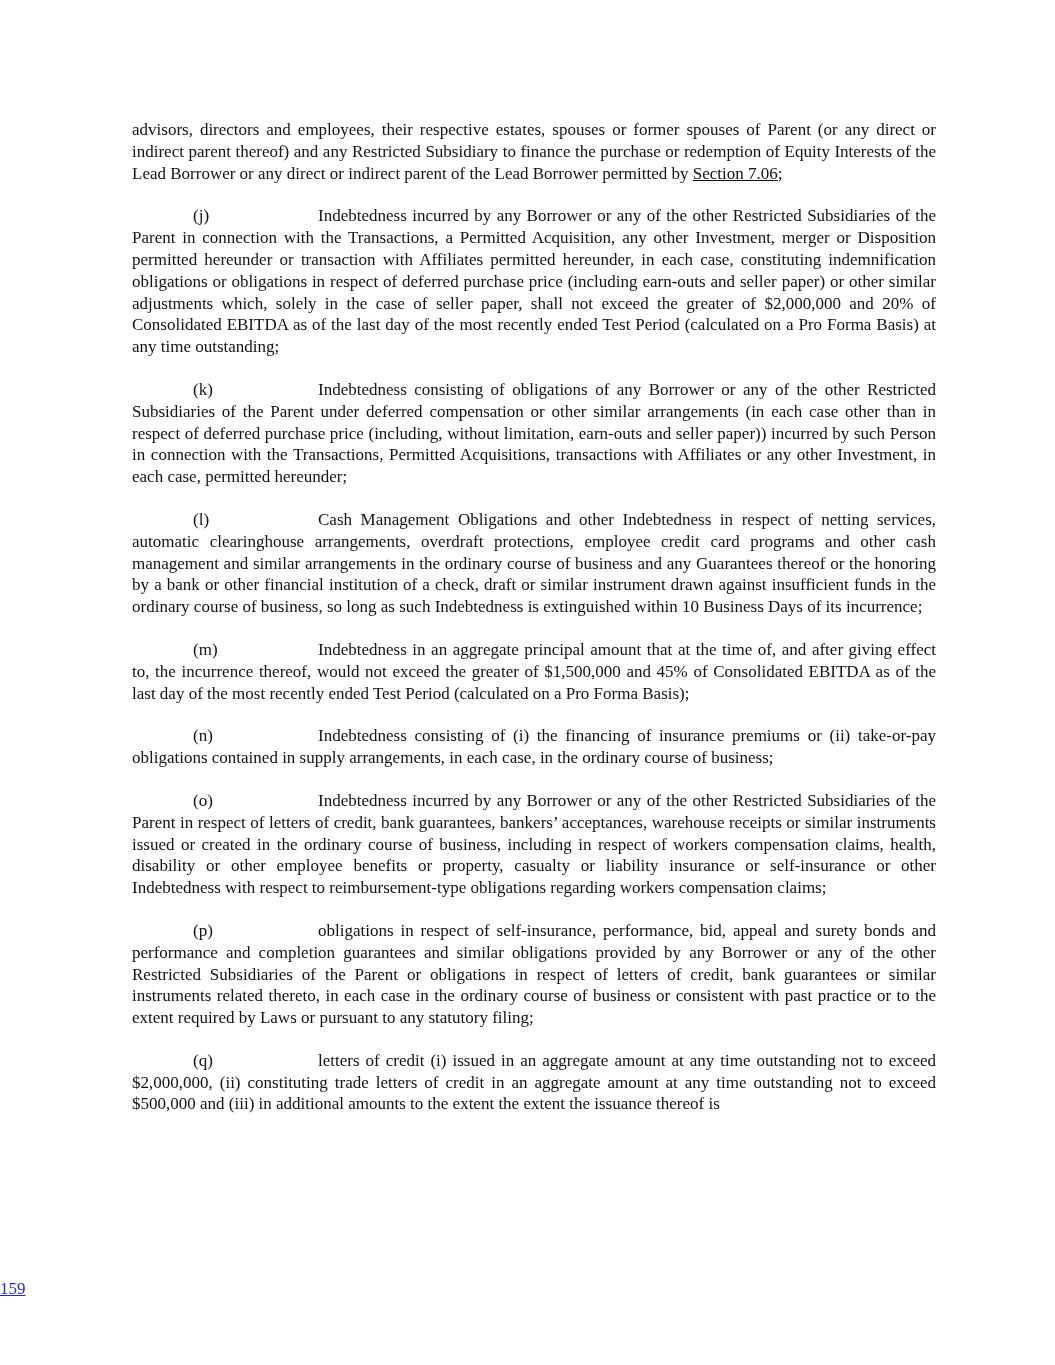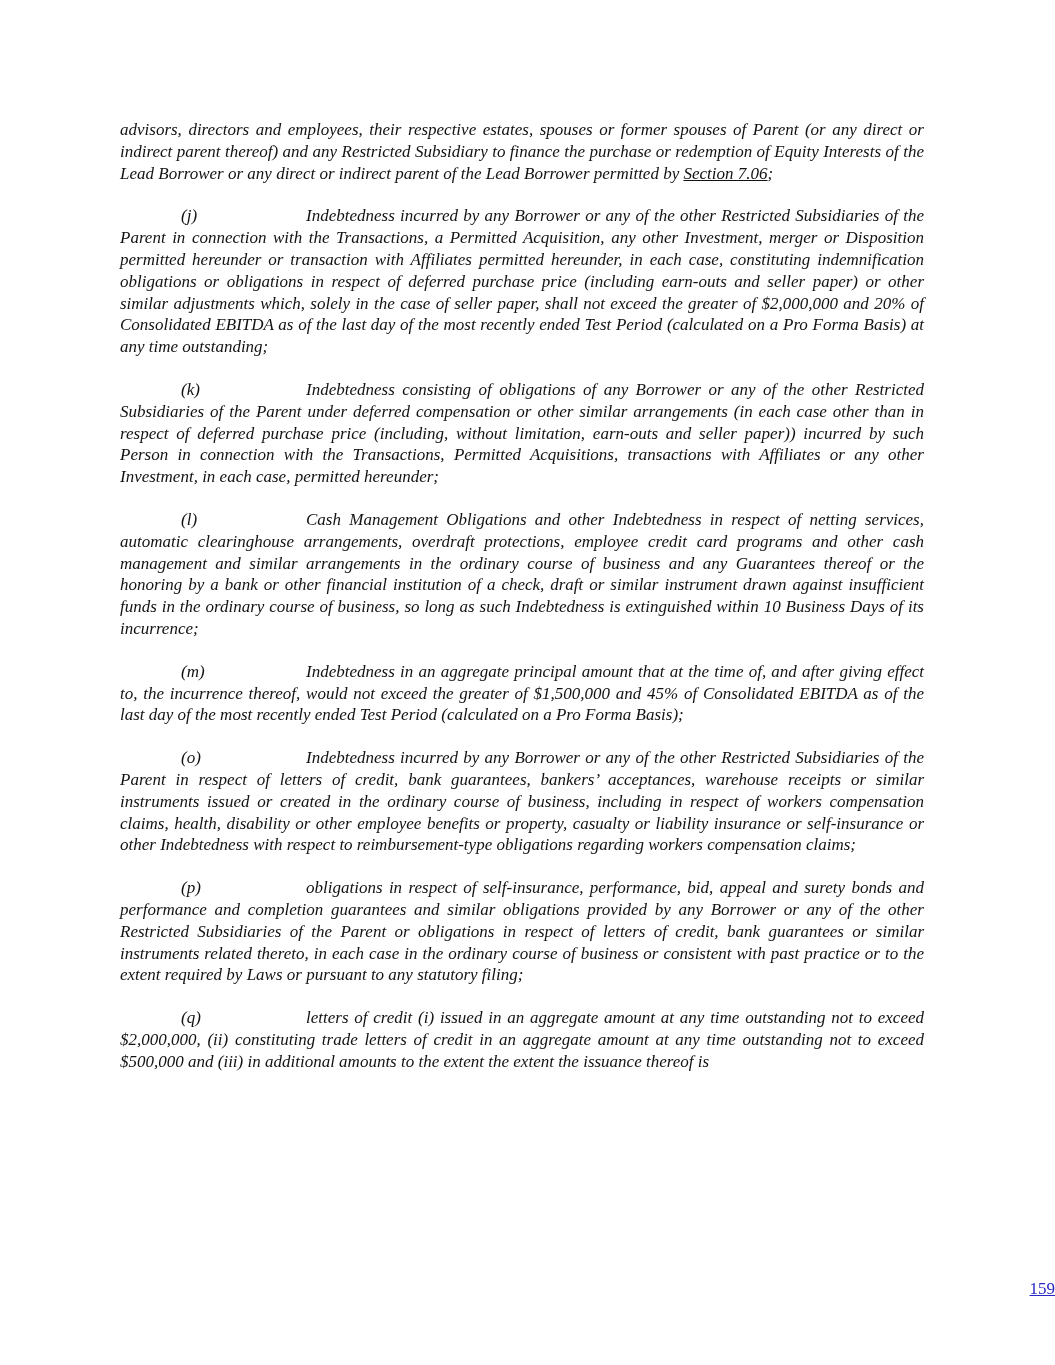--- a/index.html
+++ b/index.html
@@ -8,62 +8,62 @@
     position: relative;
     width: 1055px;
     height: 1365px;
     background: #ffffff;
     font-family: "Liberation Serif", serif;
     color: #121212;
     overflow: hidden;
   }
   .content {
     position: absolute;
-    left: 120px;
+    left: 132px;
     top: 119px;
     width: 804px;
-    font-style: italic;
   }
   .para {
     font-size: 17px;
     line-height: 21.8px;
     text-align: justify;
     margin-bottom: 21px;
   }
   .clause-label {
     display: inline-block;
     margin-left: 61px;
     width: 125px;
   }
   .underline { text-decoration: underline; }
   .footer {
     position: absolute;
     left: 0;
     top: 1278px;
     width: 100%;
-    text-align: right;
+    text-align: left;
   }
   .page-number {
     font-size: 17px;
     line-height: 21.8px;
     text-decoration: underline;
     cursor: pointer;
   }
 </style>
 </head>
 <body>
 
 <div class="page" style="color: rgb(18, 18, 18);">
   <div class="content">
     <p class="para"><span>advisors, directors and employees, their respective estates, spouses or former spouses of Parent (or any direct or indirect parent thereof) and any Restricted Subsidiary to finance the purchase or redemption of Equity Interests of the Lead Borrower or any direct or indirect parent of the Lead Borrower permitted by </span><span class="underline">Section 7.06</span><span>;</span></p>
     <div>
         <p class="para"><span class="clause-label">(j)</span><span>Indebtedness incurred by any Borrower or any of the other Restricted Subsidiaries of the Parent in connection with the Transactions, a Permitted Acquisition, any other Investment, merger or Disposition permitted hereunder or transaction with Affiliates permitted hereunder, in each case, constituting indemnification obligations or obligations in respect of deferred purchase price (including earn-outs and seller paper) or other similar adjustments which, solely in the case of seller paper, shall not exceed the greater of $2,000,000 and 20% of Consolidated EBITDA as of the last day of the most recently ended Test Period (calculated on a Pro Forma Basis) at any time outstanding;</span></p>
         <p class="para"><span class="clause-label">(k)</span><span>Indebtedness consisting of obligations of any Borrower or any of the other Restricted Subsidiaries of the Parent under deferred compensation or other similar arrangements (in each case other than in respect of deferred purchase price (including, without limitation, earn-outs and seller paper)) incurred by such Person in connection with the Transactions, Permitted Acquisitions, transactions with Affiliates or any other Investment, in each case, permitted hereunder;</span></p>
         <p class="para"><span class="clause-label">(l)</span><span>Cash Management Obligations and other Indebtedness in respect of netting services, automatic clearinghouse arrangements, overdraft protections, employee credit card programs and other cash management and similar arrangements in the ordinary course of business and any Guarantees thereof or the honoring by a bank or other financial institution of a check, draft or similar instrument drawn against insufficient funds in the ordinary course of business, so long as such Indebtedness is extinguished within 10 Business Days of its incurrence;</span></p>
         <p class="para"><span class="clause-label">(m)</span><span>Indebtedness in an aggregate principal amount that at the time of, and after giving effect to, the incurrence thereof, would not exceed the greater of $1,500,000 and 45% of Consolidated EBITDA as of the last day of the most recently ended Test Period (calculated on a Pro Forma Basis);</span></p>
+        <p class="para"><span class="clause-label">(n)</span><span>Indebtedness consisting of (i) the financing of insurance premiums or (ii) take-or-pay obligations contained in supply arrangements, in each case, in the ordinary course of business;</span></p>
         <p class="para"><span class="clause-label">(o)</span><span>Indebtedness incurred by any Borrower or any of the other Restricted Subsidiaries of the Parent in respect of letters of credit, bank guarantees, bankers’ acceptances, warehouse receipts or similar instruments issued or created in the ordinary course of business, including in respect of workers compensation claims, health, disability or other employee benefits or property, casualty or liability insurance or self-insurance or other Indebtedness with respect to reimbursement-type obligations regarding workers compensation claims;</span></p>
         <p class="para"><span class="clause-label">(p)</span><span>obligations in respect of self-insurance, performance, bid, appeal and surety bonds and performance and completion guarantees and similar obligations provided by any Borrower or any of the other Restricted Subsidiaries of the Parent or obligations in respect of letters of credit, bank guarantees or similar instruments related thereto, in each case in the ordinary course of business or consistent with past practice or to the extent required by Laws or pursuant to any statutory filing;</span></p>
         <p class="para"><span class="clause-label">(q)</span><span>letters of credit (i) issued in an aggregate amount at any time outstanding not to exceed $2,000,000, (ii) constituting trade letters of credit in an aggregate amount at any time outstanding not to exceed $500,000 and (iii) in additional amounts to the extent the extent the issuance thereof is</span></p>
       </div>
   </div>
   <div class="footer">
     <span class="page-number" style="color: rgb(38, 38, 196);">159</span>
   </div>
 </div>
 

